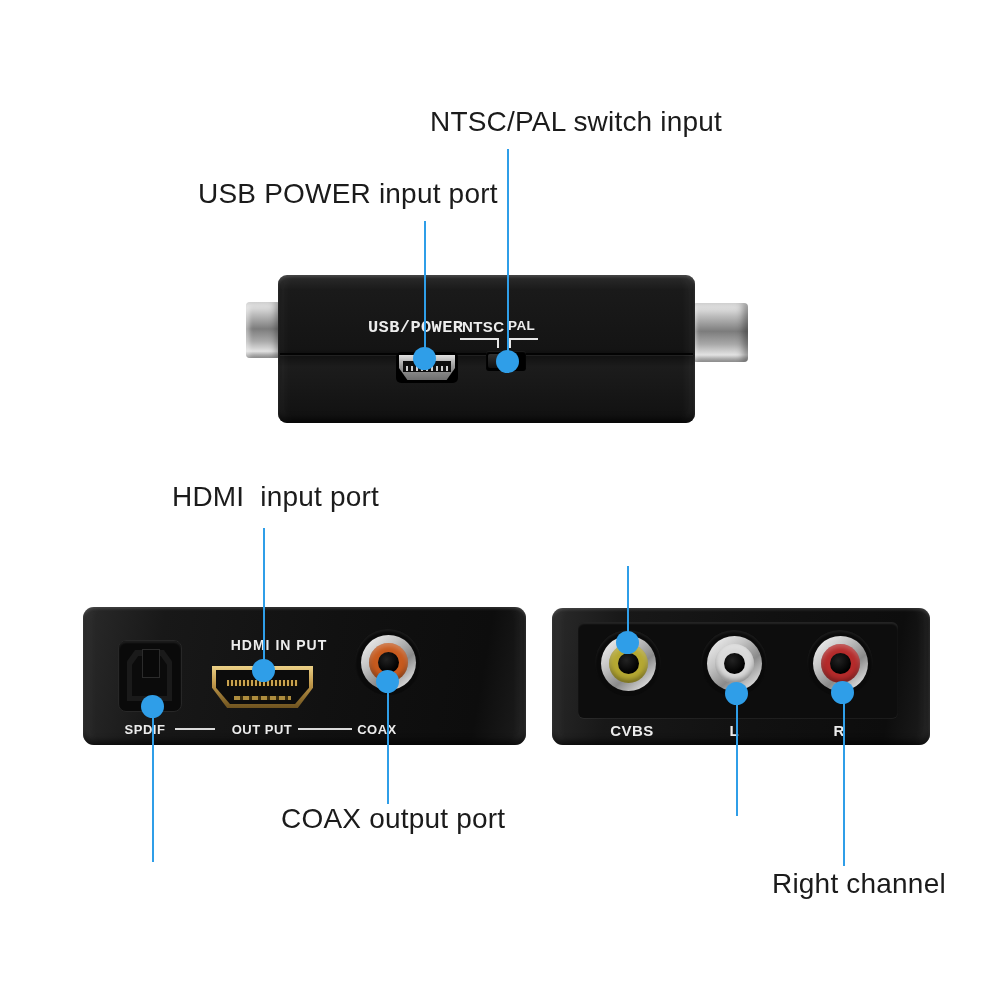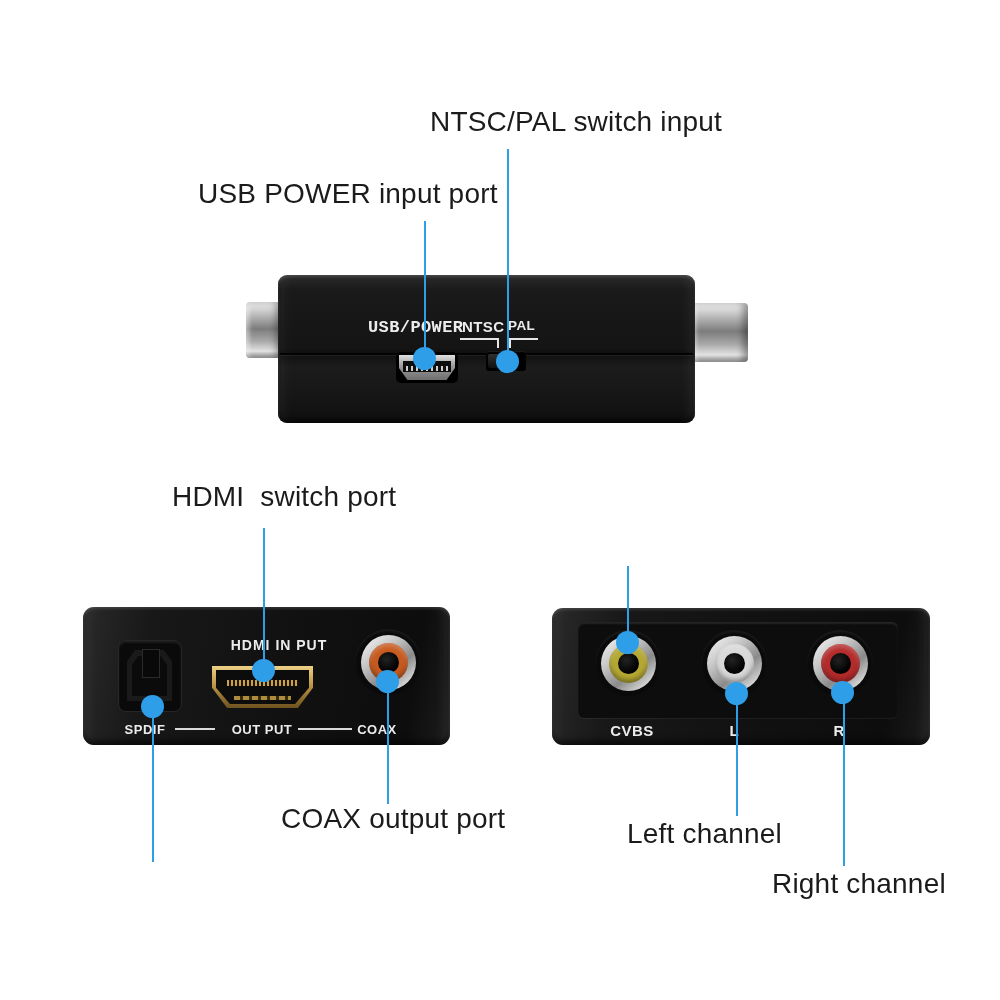--- a/index.html
+++ b/index.html
@@ -42,21 +42,21 @@
     clip-path:polygon(0 0,100% 0,100% 52%,85% 100%,15% 100%,0 52%);
     background:linear-gradient(180deg,#e0e0e0,#9a9a9a 45%,#6e6e6e);}
   #mini-usb .slot{position:absolute;left:12%;right:12%;top:30%;height:36%;background:#0d0d0d;}
   #mini-usb .pins{position:absolute;left:16%;right:16%;top:44%;height:5px;
     background:repeating-linear-gradient(90deg,#cfcfcf 0 2px,#111 2px 5px);}
   #ntsc-switch{position:absolute;left:208px;top:76px;width:40px;height:20px;background:#000;border-radius:3px;
     box-shadow:inset 0 1px 1px rgba(255,255,255,.12);}
   #ntsc-switch .knob{position:absolute;left:2px;top:3px;width:21px;height:14px;border-radius:2px;
     background:linear-gradient(180deg,#303030,#101010);}
   
-  #front-body{left:83px;top:607px;width:367px;height:138px;}
+  #front-body{left:83px;top:607px;width:443px;height:138px;}
   
   #toslink{position:absolute;left:35px;top:33px;width:62px;height:70px;background:#0a0a0a;border-radius:8px;
     border:1px solid #272727;box-shadow:inset 0 2px 2px rgba(255,255,255,.08);}
   #toslink .opening{position:absolute;left:8px;top:9px;width:45px;height:51px;background:#1a1a1a;
     clip-path:polygon(18% 0,82% 0,100% 22%,100% 100%,0 100%,0 22%);}
   #toslink .core{position:absolute;left:13px;top:15px;width:35px;height:40px;background:#0b0b0b;
     clip-path:polygon(18% 0,82% 0,100% 22%,100% 100%,0 100%,0 22%);}
   #toslink .tab{position:absolute;left:23px;top:8px;width:16px;height:27px;background:#090909;
     border:1px solid #2b2b2b;}
   
@@ -86,23 +86,22 @@
   #back-panel{position:absolute;left:26px;top:14px;width:320px;height:96px;background:#0d0d0d;border-radius:6px;
     box-shadow:inset 0 2px 2px rgba(255,255,255,.10), 0 1px 0 rgba(255,255,255,.06);}
 </style>
 </head>
 <body>
 
 <div id="canvas">
 
   <div class="callout-label" style="left:430px;top:106px;">NTSC/PAL switch input</div>
   <div class="callout-label" style="left:198px;top:178px;">USB POWER input port</div>
-  <div class="callout-label" style="left:172px;top:481px;">HDMI  switch port</div>
+  <div class="callout-label" style="left:172px;top:481px;">HDMI  input port</div>
   <div class="callout-label" style="left:281px;top:803px;">COAX output port</div>
-  <div class="callout-label" style="left:627px;top:818px;">Left channel</div>
   <div class="callout-label" style="left:772px;top:868px;">Right channel</div>
 
   <div class="cline" style="left:424px;top:221px;height:137px;"></div>
   <div class="cline" style="left:507px;top:149px;height:212px;"></div>
   <div class="cline" style="left:263px;top:528px;height:143px;"></div>
   <div class="cline" style="left:152px;top:707px;height:155px;"></div>
   <div class="cline" style="left:387px;top:682px;height:122px;"></div>
   <div class="cline" style="left:627px;top:566px;height:77px;"></div>
   <div class="cline" style="left:736px;top:693px;height:123px;"></div>
   <div class="cline" style="left:843px;top:692px;height:174px;"></div>

